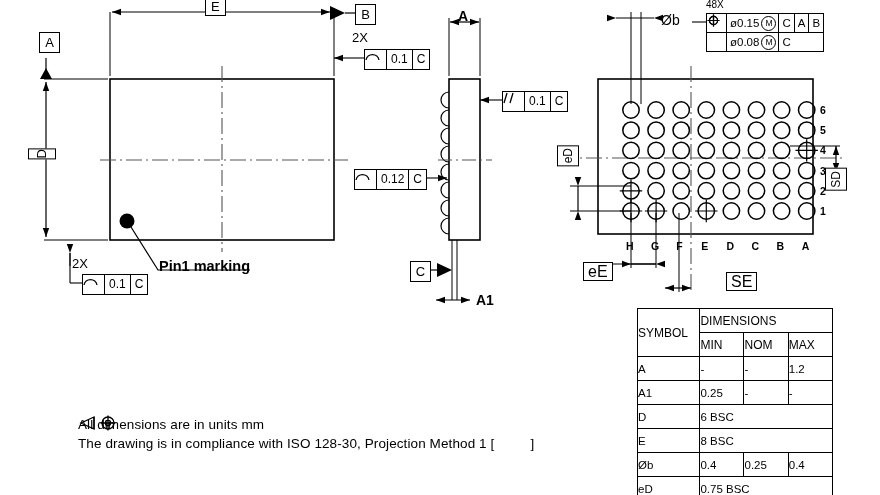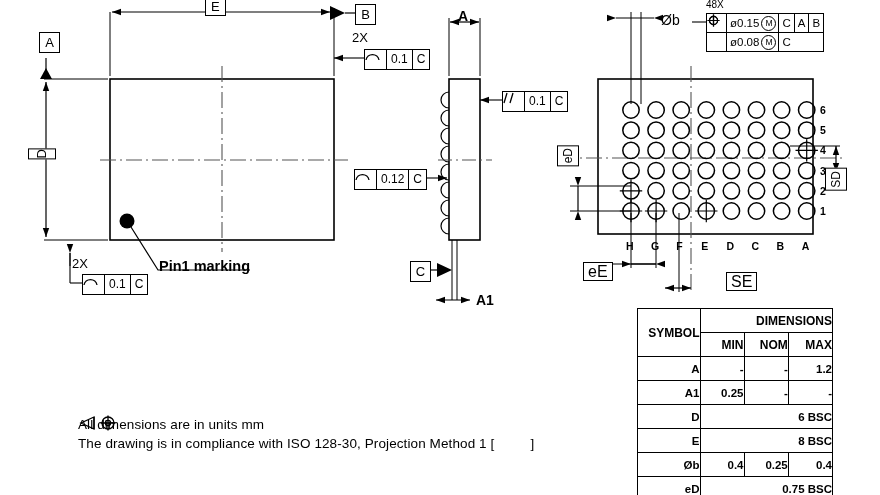--- a/index.html
+++ b/index.html
@@ -8,22 +8,22 @@
   .stage{position:absolute;left:0;top:0;width:880px;height:495px;}
   svg{position:absolute;left:0;top:0;}
   .notes{position:absolute;left:78px;top:415px;font-size:13.5px;line-height:19px;
          font-family:"Liberation Sans",sans-serif;white-space:nowrap;}
   .notes div{letter-spacing:.1px;}
 
   
   .dimtable{position:absolute;left:637px;top:308px;width:196px;
             border-collapse:collapse;font-size:11px;
             font-family:"Liberation Sans",sans-serif;background:#fff;}
-  .dimtable th,.dimtable td{border:1px solid #000;text-align:right;
-            padding:0;height:23px;font-weight:bold;font-size:11.5px;}
+  .dimtable th,.dimtable td{border:1px solid #000;text-align:left;
+            padding:0;height:23px;font-weight:normal;font-size:11.5px;}
   .dimtable th{font-size:12px;}
   .dimtable .sym{width:62px;margin-left:39px;}
   .dimtable .c{width:44px;}
 </style>
 </head>
 <body>
 
 <div class="stage">
 
 <svg width="880" height="495" viewBox="0 0 880 495">

